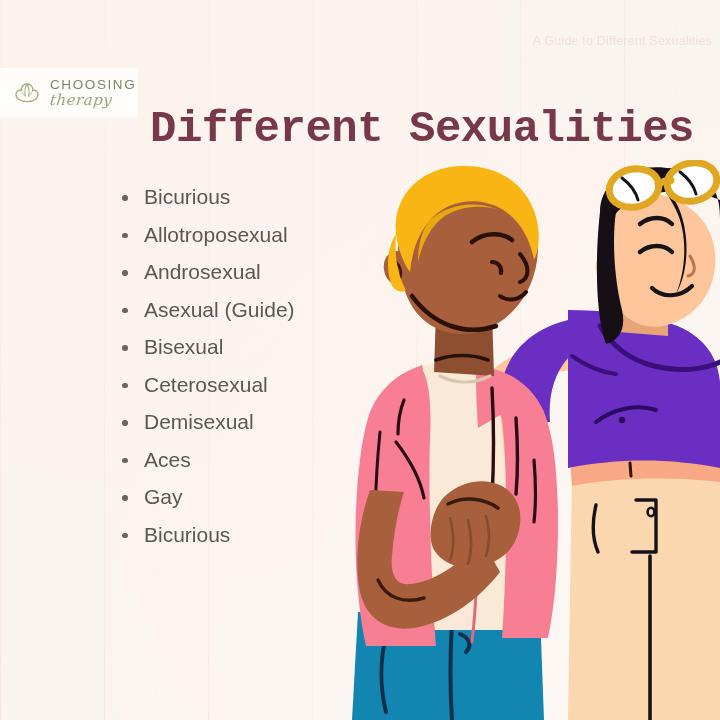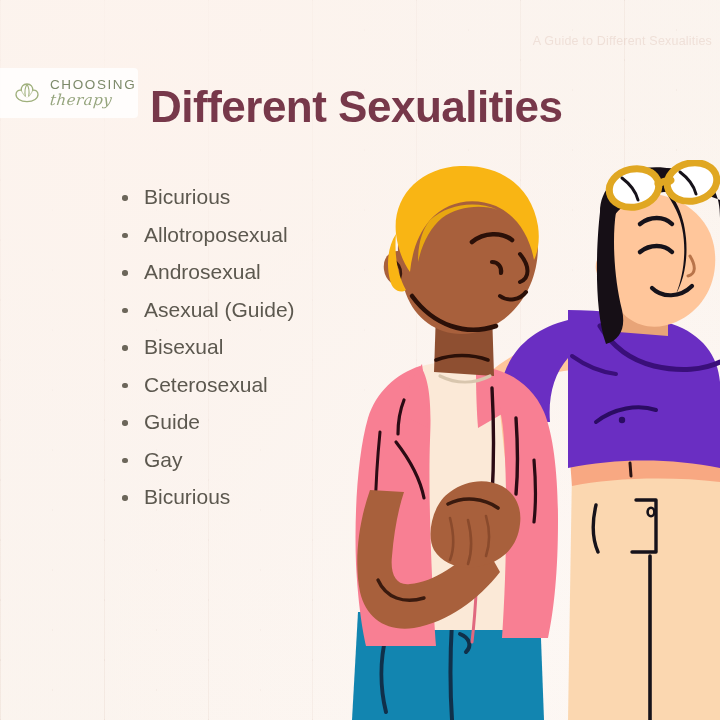--- a/index.html
+++ b/index.html
@@ -69,22 +69,22 @@
   
   .corner-tagline {
     position:absolute; right:8px; top:34px;
     font-size:12.5px; letter-spacing:0.2px;
     color:rgba(212,178,166,0.30);
     white-space:nowrap;
   }
 
   
   .page-title {
-    position:absolute; left:150px; top:82px;
-    font-family:Liberation Sans, sans-serif;
+    position:absolute; left:150px; top:104px;
+    font-family:Liberation Mono, monospace;
     font-weight:700;
     font-size:44px;
     letter-spacing:-0.5px;
     color:#77384a;
     white-space:nowrap;
   }
 
   
   .sex-list {
     position:absolute; left:118px; top:178px;
@@ -144,21 +144,22 @@
 
   <h1 class="page-title">Different Sexualities</h1>
 
   <ul class="sex-list">
     <li>Bicurious</li>
     <li>Allotroposexual</li>
     <li>Androsexual</li>
     <li>Asexual (Guide)</li>
     <li>Bisexual</li>
     <li>Ceterosexual</li>
-    <li>Guide</li>
+    <li>Demisexual</li>
+    <li>Aces</li>
     <li>Gay</li>
     <li>Bicurious</li>
   </ul>
 
   <div class="illustration">
     <svg viewBox="0 0 420 560" preserveAspectRatio="xMaxYMax meet">
 
       <g>
 
         <path d="M272 310 L420 310 L420 560 L268 560 Z" fill="#fbd7b0"></path>

